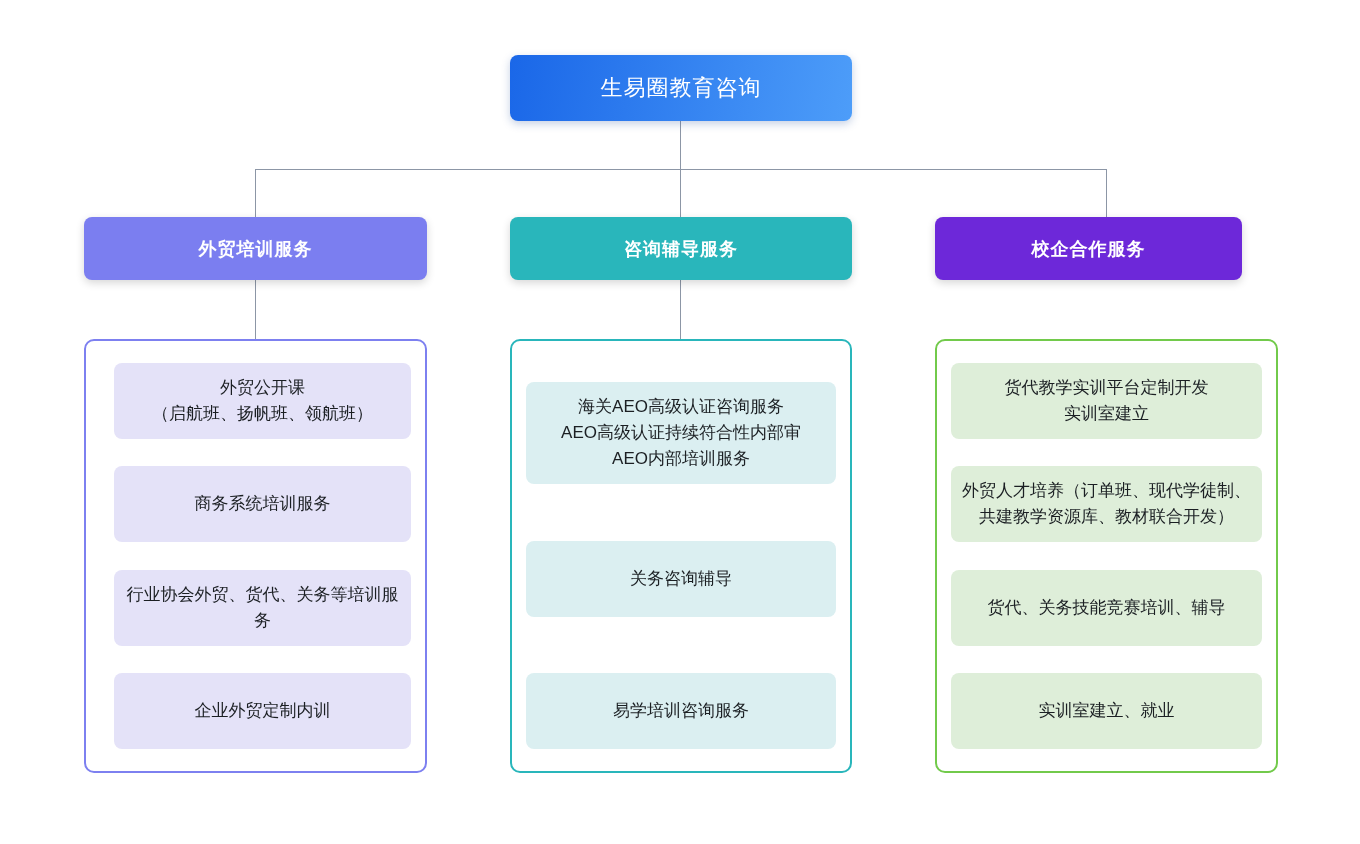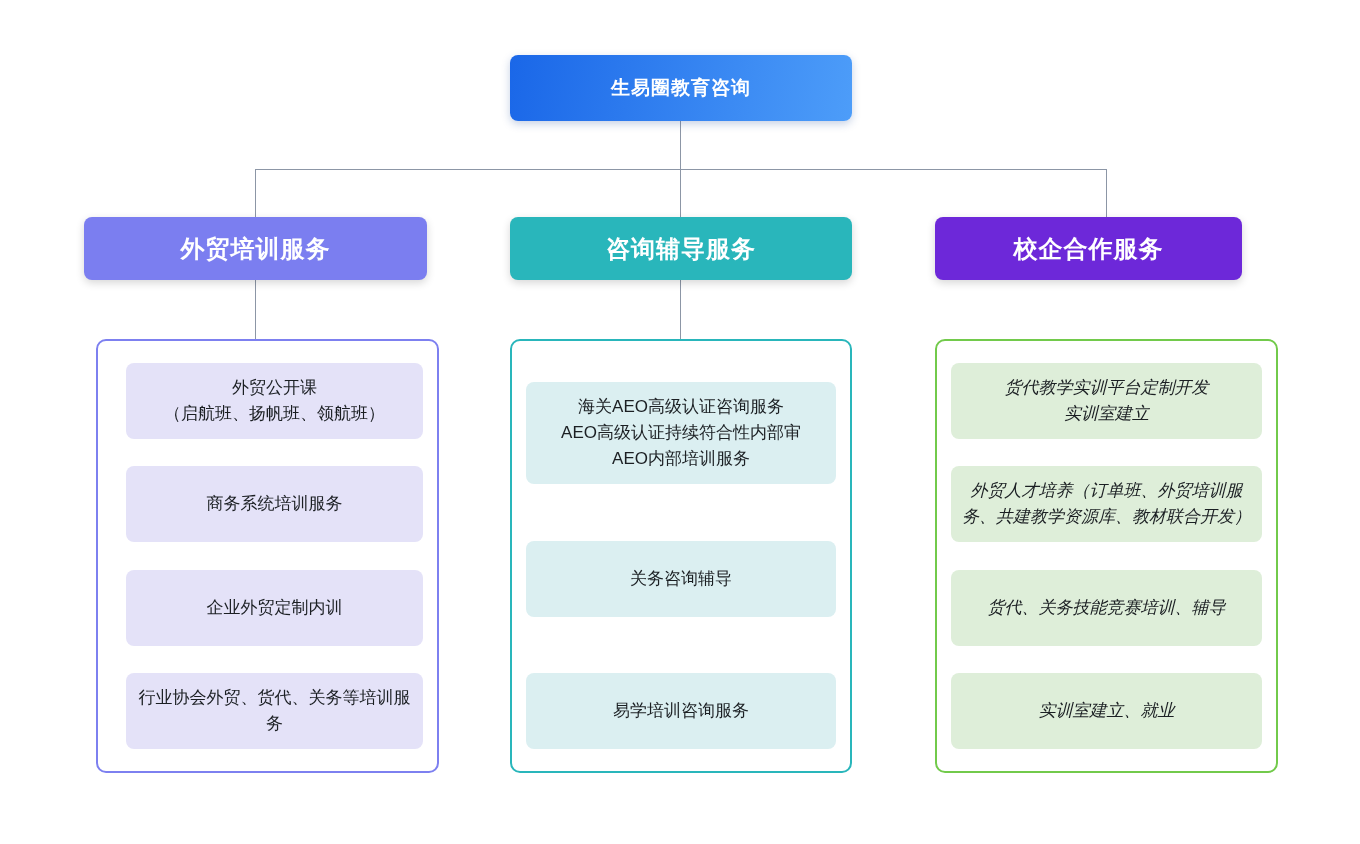--- a/index.html
+++ b/index.html
@@ -31,57 +31,57 @@
 
   
   .root-node {
     position: absolute;
     left: 510px; top: 55px;
     width: 342px; height: 66px;
     background: linear-gradient(100deg, #1a67e8 0%, #4d9df9 100%);
     border-radius: 8px;
     display: flex; align-items: center; justify-content: center;
     color: #ffffff;
-    font-size: 19px;
-    font-weight: 700;
+    font-size: 22px;
+    font-weight: 400;
     letter-spacing: 1px;
     box-shadow: 0 3px 8px rgba(28, 70, 150, 0.25);
   }
 
   
   .branch-header {
     position: absolute;
     top: 217px; height: 63px;
     border-radius: 8px;
     display: flex; align-items: center; justify-content: center;
     color: #ffffff;
-    font-size: 24px;
+    font-size: 18px;
     font-weight: 700;
     letter-spacing: 1px;
     box-shadow: 0 3px 8px rgba(0, 0, 0, 0.16);
   }
   .bh-1 { left: 84px;  width: 343px; background: #7b7ef0; }
   .bh-2 { left: 510px; width: 342px; background: #29b6bb; }
   .bh-3 { left: 935px; width: 307px; background: #6d28d9; }
 
   
   .branch-container {
     position: absolute;
     top: 339px; height: 434px;
     background: #ffffff;
     border-radius: 10px;
     box-sizing: border-box;
     display: flex;
     flex-direction: column;
     justify-content: space-between;
     padding: 22px 14px;
   }
-  .bc-1 { left: 96px;  width: 343px; border: 2px solid #7d80f0; padding-left: 28px; }
+  .bc-1 { left: 84px;  width: 343px; border: 2px solid #7d80f0; padding-left: 28px; }
   .bc-2 { left: 510px; width: 342px; border: 2px solid #29b6bb; }
-  .bc-3 { left: 935px; width: 343px; border: 2px solid #72ca4b; font-style: italic; }
+  .bc-3 { left: 935px; width: 343px; border: 2px solid #72ca4b; }
 
   
   .leaf-item {
     border-radius: 8px;
     min-height: 76px;
     box-sizing: border-box;
     padding: 12px 10px;
     display: flex; align-items: center; justify-content: center;
     text-align: center;
     font-size: 17px;
@@ -117,33 +117,33 @@
     <span>咨询辅导服务</span>
   </div>
   <div class="branch-header bh-3">
     <span>校企合作服务</span>
   </div>
 
   <div class="branch-container bc-1">
     <div class="leaf-item">外贸公开课
 （启航班、扬帆班、领航班）</div>
     <div class="leaf-item">商务系统培训服务</div>
+    <div class="leaf-item">行业协会外贸、货代、关务等培训服务</div>
     <div class="leaf-item">企业外贸定制内训</div>
-    <div class="leaf-item">行业协会外贸、货代、关务等培训服务</div>
   </div>
 
   <div class="branch-container bc-2">
     <div class="leaf-item">海关AEO高级认证咨询服务
 AEO高级认证持续符合性内部审
 AEO内部培训服务</div>
     <div class="leaf-item">关务咨询辅导</div>
     <div class="leaf-item">易学培训咨询服务</div>
   </div>
 
   <div class="branch-container bc-3">
     <div class="leaf-item">货代教学实训平台定制开发
 实训室建立</div>
-    <div class="leaf-item">外贸人才培养（订单班、外贸培训服务、共建教学资源库、教材联合开发）</div>
+    <div class="leaf-item">外贸人才培养（订单班、现代学徒制、共建教学资源库、教材联合开发）</div>
     <div class="leaf-item">货代、关务技能竞赛培训、辅导</div>
     <div class="leaf-item">实训室建立、就业</div>
   </div>
 
 </div>
 
 </body></html>

